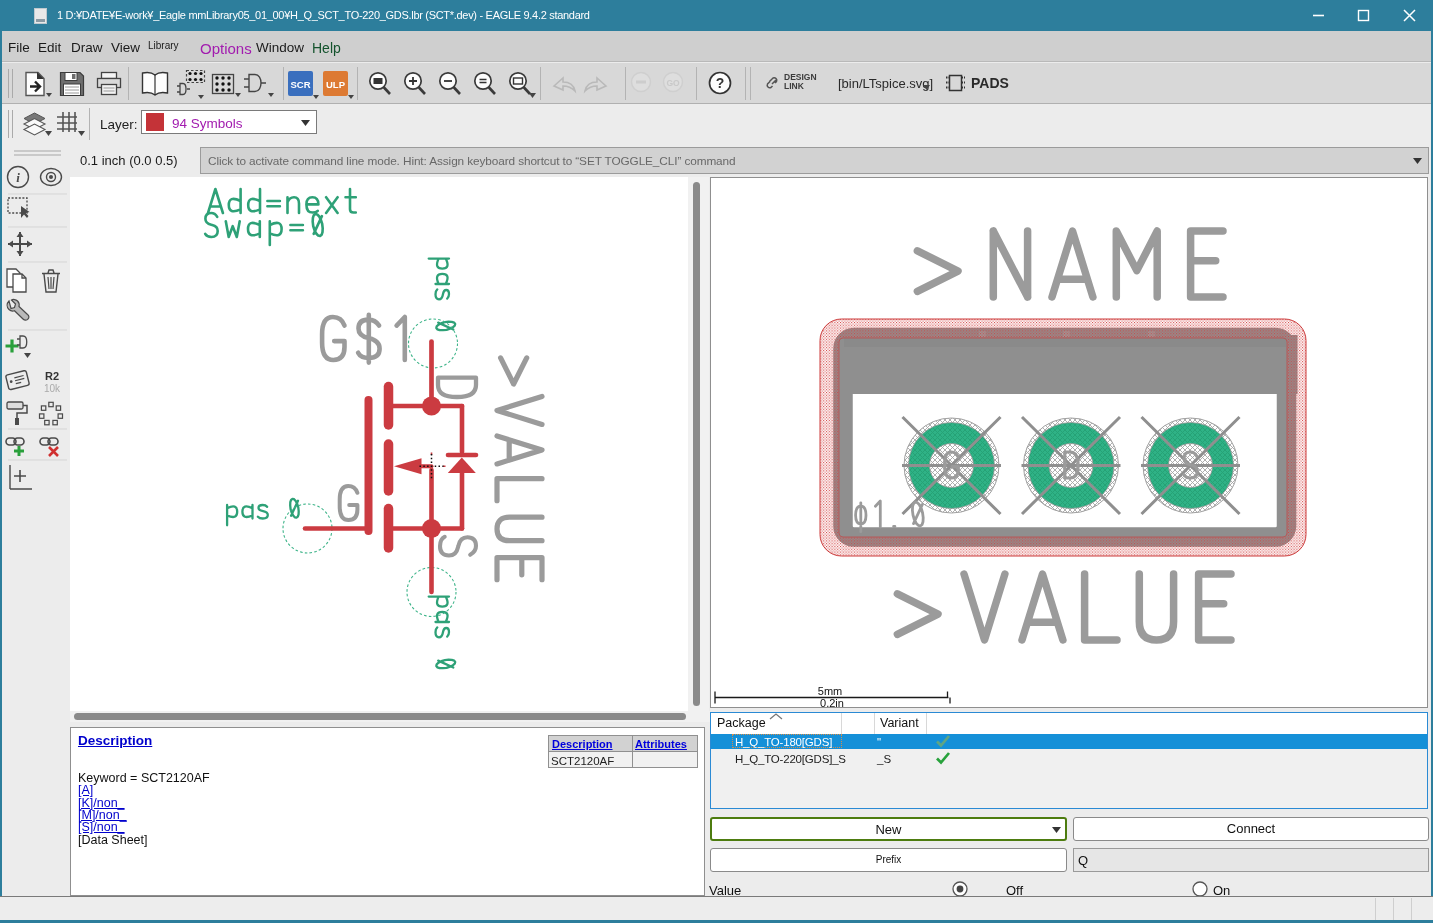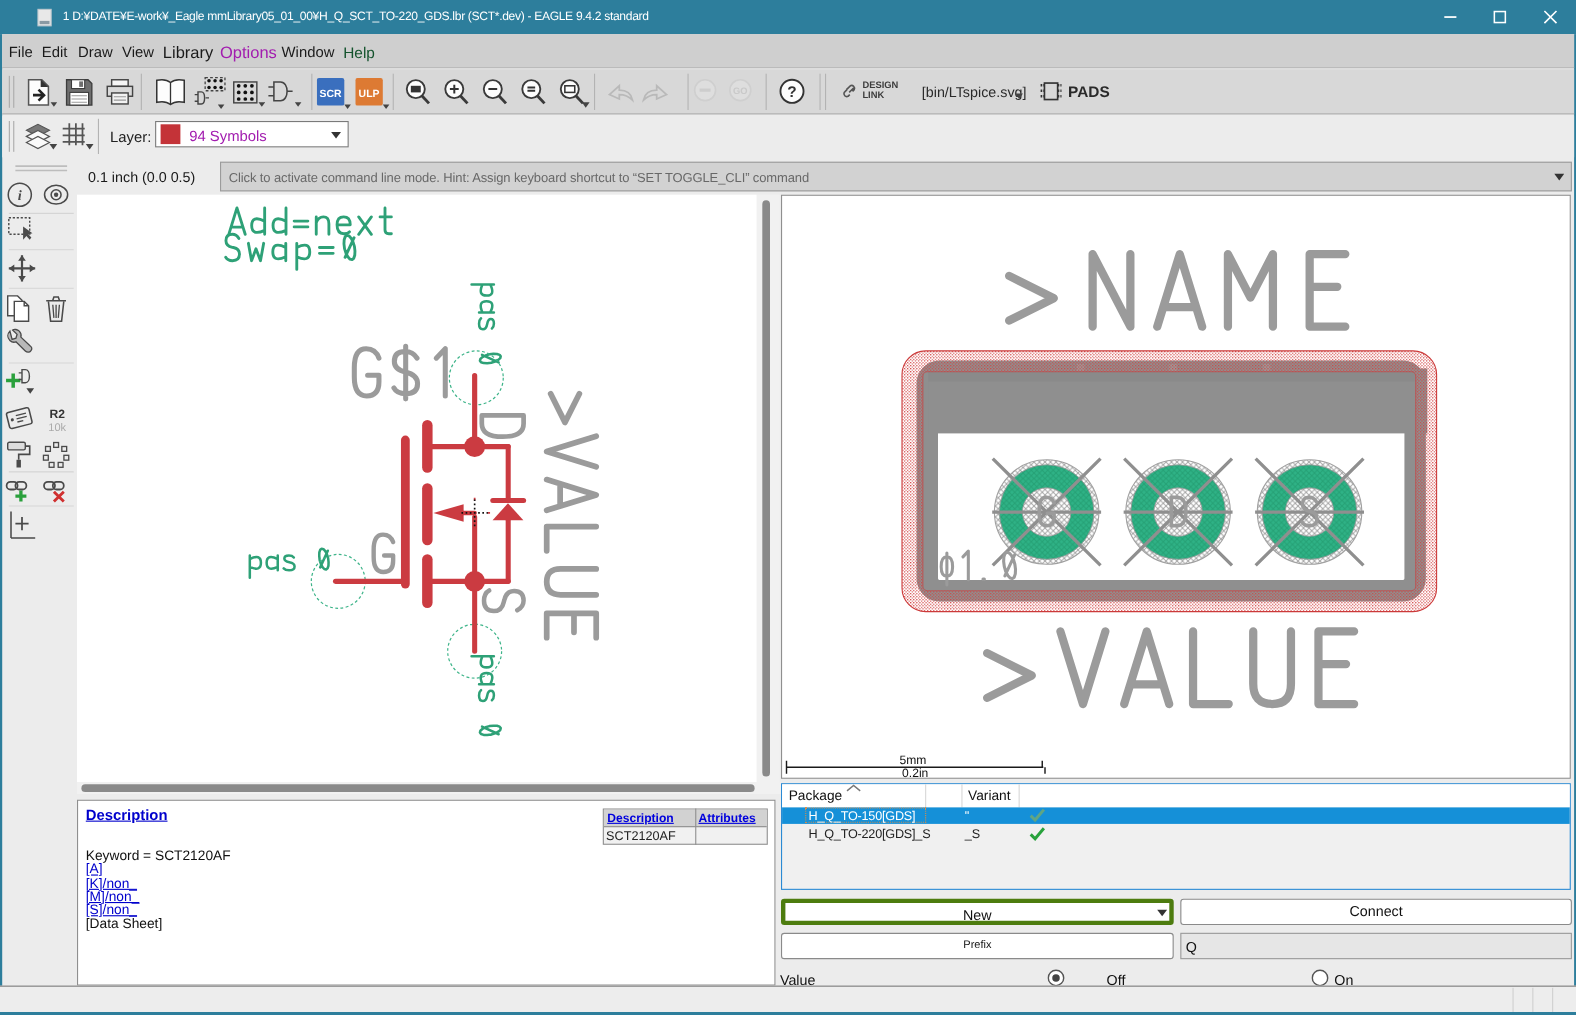--- a/index.html
+++ b/index.html
@@ -21,21 +21,21 @@
 <path d="M104,10 L115,21 M115,10 L104,21" stroke="#fff" stroke-width="1.5"></path>
     </svg>
 <div class="abs" style="left:0;top:31px;width:2px;height:892px;background:#2d7e9c"></div>
 <div class="abs" style="left:1431px;top:31px;width:2px;height:892px;background:#2d7e9c"></div>
 <div class="abs" style="left:0;top:920px;width:1433px;height:3px;background:#2d7e9c"></div>
 <div class="abs" style="left:2px;top:31px;width:1429px;height:31px;background:#cfcfcf;border-bottom:1px solid #b9b9b9"></div>
 <div class="abs" style="left:8px;top:40px;font-size:13.5px;color:#1a1a1a">File</div>
 <div class="abs" style="left:38px;top:40px;font-size:13.5px;color:#1a1a1a">Edit</div>
 <div class="abs" style="left:71px;top:40px;font-size:13.5px;color:#1a1a1a">Draw</div>
 <div class="abs" style="left:111px;top:40px;font-size:13.5px;color:#1a1a1a">View</div>
-<div class="abs" style="left:148px;top:40px;font-size:15px;color:#1a1a1a">Library</div>
+<div class="abs" style="left:148px;top:40px;font-size:10px;color:#1a1a1a">Library</div>
 <div class="abs" style="left:200px;top:40px;font-size:15px;color:#a21caf">Options</div>
 <div class="abs" style="left:256px;top:40px;font-size:13.5px;color:#1a1a1a">Window</div>
 <div class="abs" style="left:312px;top:40px;font-size:14px;color:#14532d">Help</div>
 <div class="abs" style="left:2px;top:63px;width:1429px;height:41px;background:#d8d8d8;border-bottom:1px solid #b0b0b0"></div>
 <div class="abs" style="left:8px;top:69px;width:1px;height:29px;background:#aaa"></div>
 <div class="abs" style="left:12px;top:69px;width:1px;height:29px;background:#aaa"></div>
 <div class="sep" style="left:128px;top:67px;height:33px"></div>
 <div class="sep" style="left:283px;top:67px;height:33px"></div>
 <div class="sep" style="left:357px;top:67px;height:33px"></div>
 <div class="sep" style="left:540px;top:67px;height:33px"></div>
@@ -387,31 +387,31 @@
 <div class="abs" style="left:717px;top:716px;font-size:12.5px;color:#111">Package</div>
 <div class="abs" style="left:880px;top:716px;font-size:12.5px;color:#111">Variant</div>
 <div class="abs" style="left:841px;top:713px;width:1px;height:20.5px;background:#d8d8d8"></div>
 <div class="abs" style="left:874px;top:713px;width:1px;height:20.5px;background:#d8d8d8"></div>
 <div class="abs" style="left:926px;top:713px;width:1px;height:20.5px;background:#d8d8d8"></div>
 <svg class="abs" style="left:768px;top:712px" width="16" height="9">
       <path d="M2,7 L8,2 L14,7" fill="none" stroke="#777" stroke-width="1.3"></path>
     </svg>
 <div class="abs" style="left:711px;top:733.5px;width:716px;height:15.5px;background:#1590d8"></div>
 <div class="abs" style="left:731.5px;top:734px;width:110px;height:14px;border:1px dotted #d78d4a"></div>
-<div class="abs" style="left:735px;top:735.5px;font-size:11.5px;letter-spacing:-0.2px;color:#fff">H_Q_TO-150[GDS]</div>
+<div class="abs" style="left:735px;top:735.5px;font-size:11.5px;letter-spacing:-0.2px;color:#fff">H_Q_TO-180[GDS]</div>
 <div class="abs" style="left:877px;top:735.5px;font-size:11.5px;color:#fff">"</div>
 <svg class="abs" style="left:935px;top:734px" width="17" height="15">
       <path d="M2,7.5 L6,11.5 L14,2" fill="none" stroke="#5fa584" stroke-width="2.7"></path>
     </svg>
 <div class="abs" style="left:735px;top:753px;font-size:11.5px;letter-spacing:-0.2px;color:#222">H_Q_TO-220[GDS]_S</div>
 <div class="abs" style="left:877px;top:753px;font-size:11.5px;color:#222">_S</div>
 <svg class="abs" style="left:935px;top:750.5px" width="17" height="15">
       <path d="M2,7.5 L6,11.5 L14,2" fill="none" stroke="#28a23c" stroke-width="2.7"></path>
     </svg>
-<div class="abs" style="left:710px;top:817px;width:357px;height:24px;background:#fff;border:4px solid #4d7c0f;border-radius:3px;text-align:center;font-size:13px;color:#111;line-height:22px">New</div>
+<div class="abs" style="left:710px;top:817px;width:357px;height:24px;background:#fff;border:2px solid #4d7c0f;border-radius:3px;text-align:center;font-size:13px;color:#111;line-height:22px">New</div>
 <svg class="abs" style="left:1051px;top:826px" width="12" height="9">
       <path d="M1,1 L10,1 L5.5,7 Z" fill="#333"></path>
     </svg>
 <div class="abs" style="left:1073px;top:817px;width:356px;height:24px;background:#fff;border:1px solid #8a8a8a;border-radius:3px;text-align:center;font-size:13px;color:#111;line-height:22px">Connect</div>
 <div class="abs" style="left:710px;top:848px;width:357px;height:24px;background:#fff;border:1px solid #8a8a8a;border-radius:3px;text-align:center;font-size:10px;color:#111;line-height:22px">Prefix</div>
 <div class="abs" style="left:1073px;top:848px;width:356px;height:24px;background:#e6e6e6;border:1px solid #9a9a9a"></div>
 <div class="abs" style="left:1078px;top:853px;font-size:13px;color:#111">Q</div>
 <div class="abs" style="left:709px;top:883px;font-size:13px;color:#111">Value</div>
 <svg class="abs" style="left:952px;top:881px" width="17" height="17">
 <circle cx="8" cy="8" r="7" fill="#fff" stroke="#555" stroke-width="1.3"></circle>

